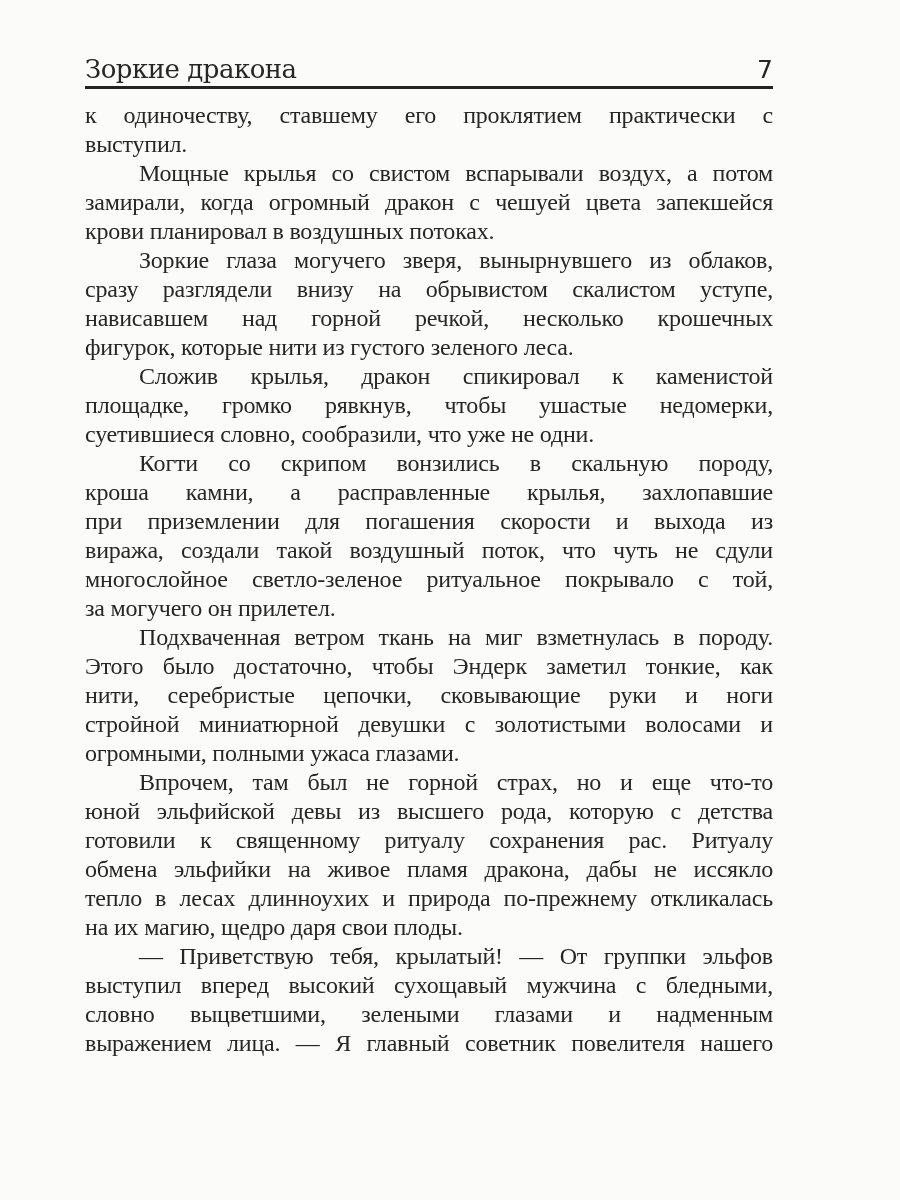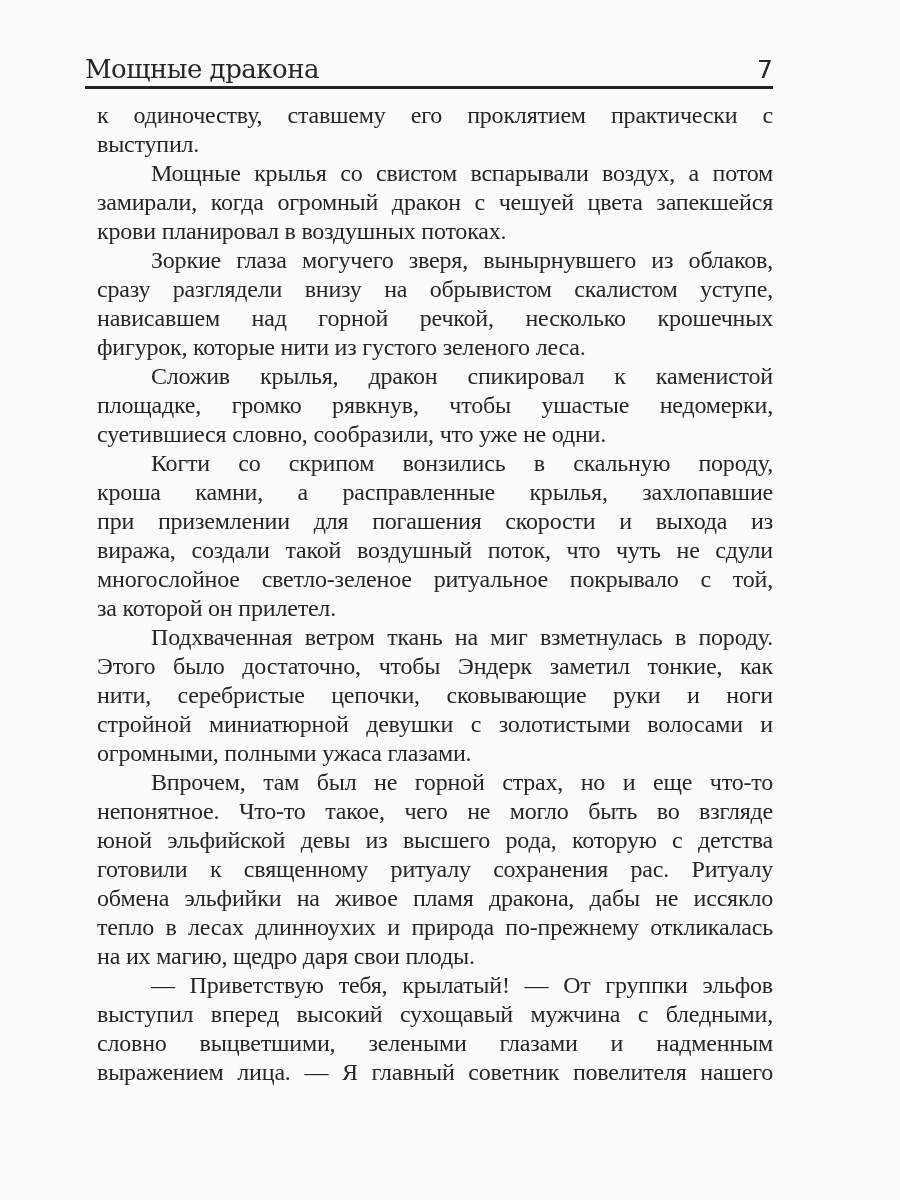--- a/index.html
+++ b/index.html
@@ -56,37 +56,36 @@
     font-family: "Liberation Serif", "DejaVu Serif", serif;
     font-size: 24px;
     line-height: 29px;
     letter-spacing: -0.2px;
   }
 
   .line {
     text-align: justify;
     text-align-last: justify;
     white-space: normal;
-    margin-left: 12px;
   }
 
   .line.first-line { padding-left: 54px; }
 
   .line.last-line {
     text-align-last: left;
   }
 </style>
 </head>
 <body>
 
 <div class="page">
   <div class="content">
 
     <header class="page-header">
-      <span class="running-title">Мощные дракона</span>
+      <span class="running-title">Зоркие дракона</span>
       <span class="page-number">7</span>
     </header>
 
     <div class="header-rule"></div>
 
     <main class="body-text" id="body-text">
         <div class="paragraph">
           <div class="line">к одиночеству, ставшему его проклятием практически с</div>
           <div class="line last-line">выступил.</div>
         </div>
@@ -105,32 +104,31 @@
           <div class="line first-line">Сложив крылья, дракон спикировал к каменистой</div>
           <div class="line">площадке, громко рявкнув, чтобы ушастые недомерки,</div>
           <div class="line last-line">суетившиеся словно, сообразили, что уже не одни.</div>
         </div>
         <div class="paragraph">
           <div class="line first-line">Когти со скрипом вонзились в скальную породу,</div>
           <div class="line">кроша камни, а расправленные крылья, захлопавшие</div>
           <div class="line">при приземлении для погашения скорости и выхода из</div>
           <div class="line">виража, создали такой воздушный поток, что чуть не сдули</div>
           <div class="line">многослойное светло-зеленое ритуальное покрывало с той,</div>
-          <div class="line last-line">за которой он прилетел.</div>
+          <div class="line last-line">за могучего он прилетел.</div>
         </div>
         <div class="paragraph">
           <div class="line first-line">Подхваченная ветром ткань на миг взметнулась в породу.</div>
           <div class="line">Этого было достаточно, чтобы Эндерк заметил тонкие, как</div>
           <div class="line">нити, серебристые цепочки, сковывающие руки и ноги</div>
           <div class="line">стройной миниатюрной девушки с золотистыми волосами и</div>
           <div class="line last-line">огромными, полными ужаса глазами.</div>
         </div>
         <div class="paragraph">
           <div class="line first-line">Впрочем, там был не горной страх, но и еще что-то</div>
-          <div class="line">непонятное. Что-то такое, чего не могло быть во взгляде</div>
           <div class="line">юной эльфийской девы из высшего рода, которую с детства</div>
           <div class="line">готовили к священному ритуалу сохранения рас. Ритуалу</div>
           <div class="line">обмена эльфийки на живое пламя дракона, дабы не иссякло</div>
           <div class="line">тепло в лесах длинноухих и природа по-прежнему откликалась</div>
           <div class="line last-line">на их магию, щедро даря свои плоды.</div>
         </div>
         <div class="paragraph">
           <div class="line first-line">— Приветствую тебя, крылатый! — От группки эльфов</div>
           <div class="line">выступил вперед высокий сухощавый мужчина с бледными,</div>
           <div class="line">словно выцветшими, зелеными глазами и надменным</div>

